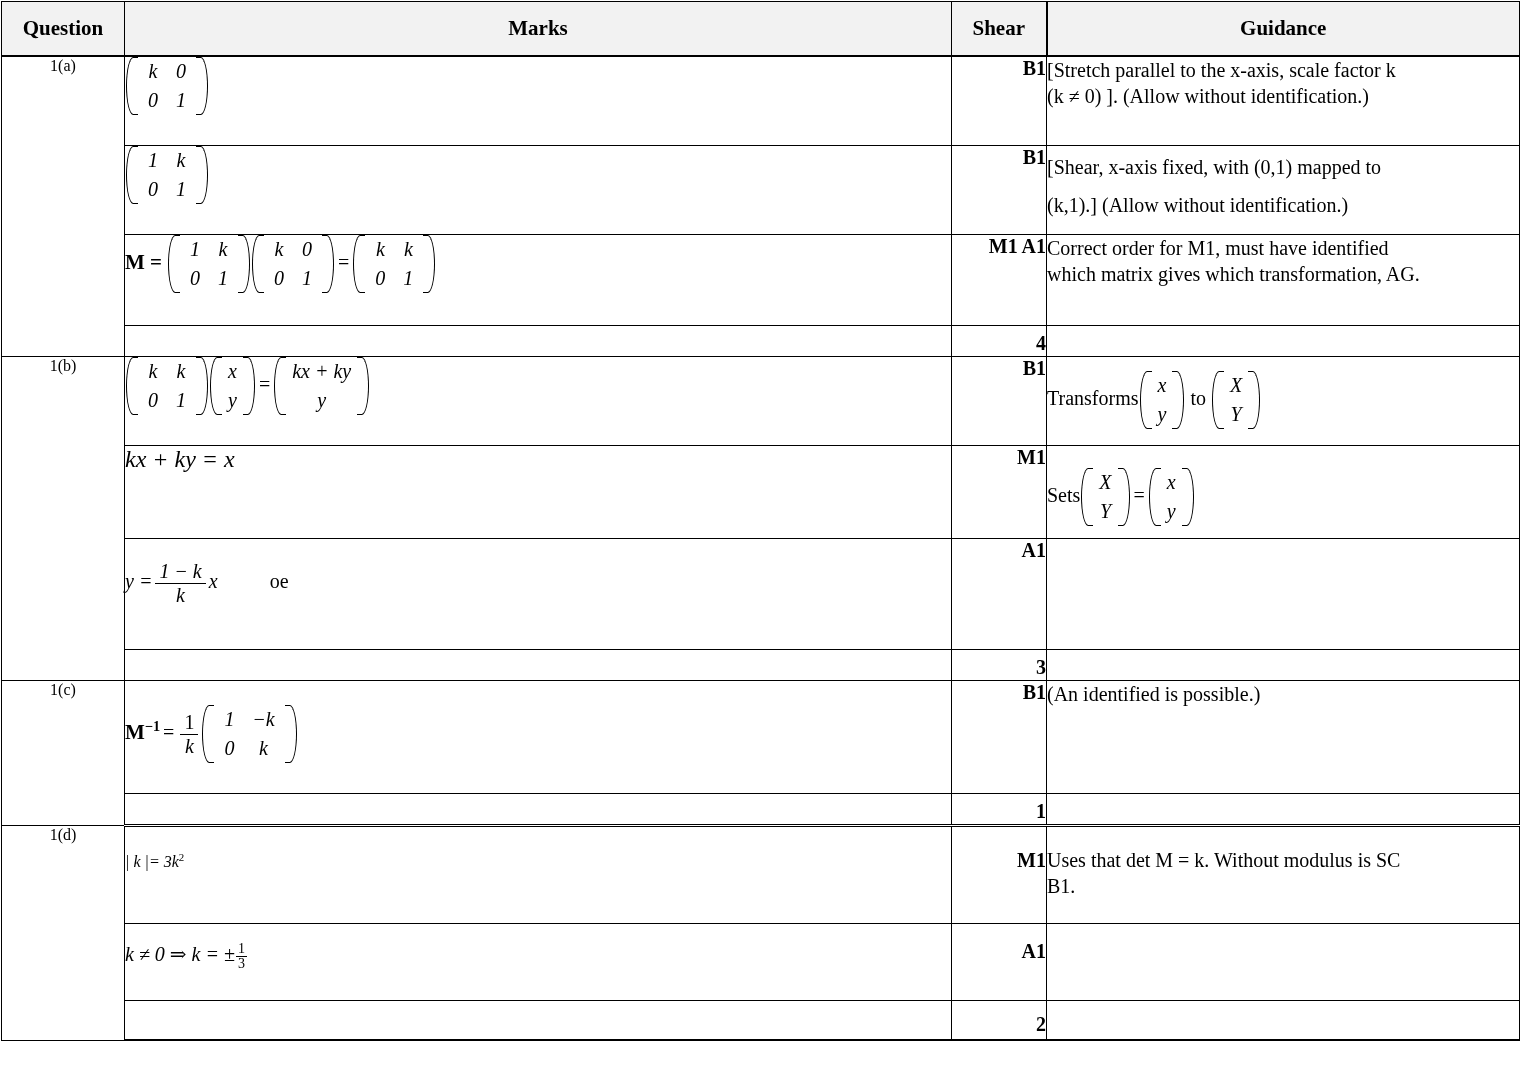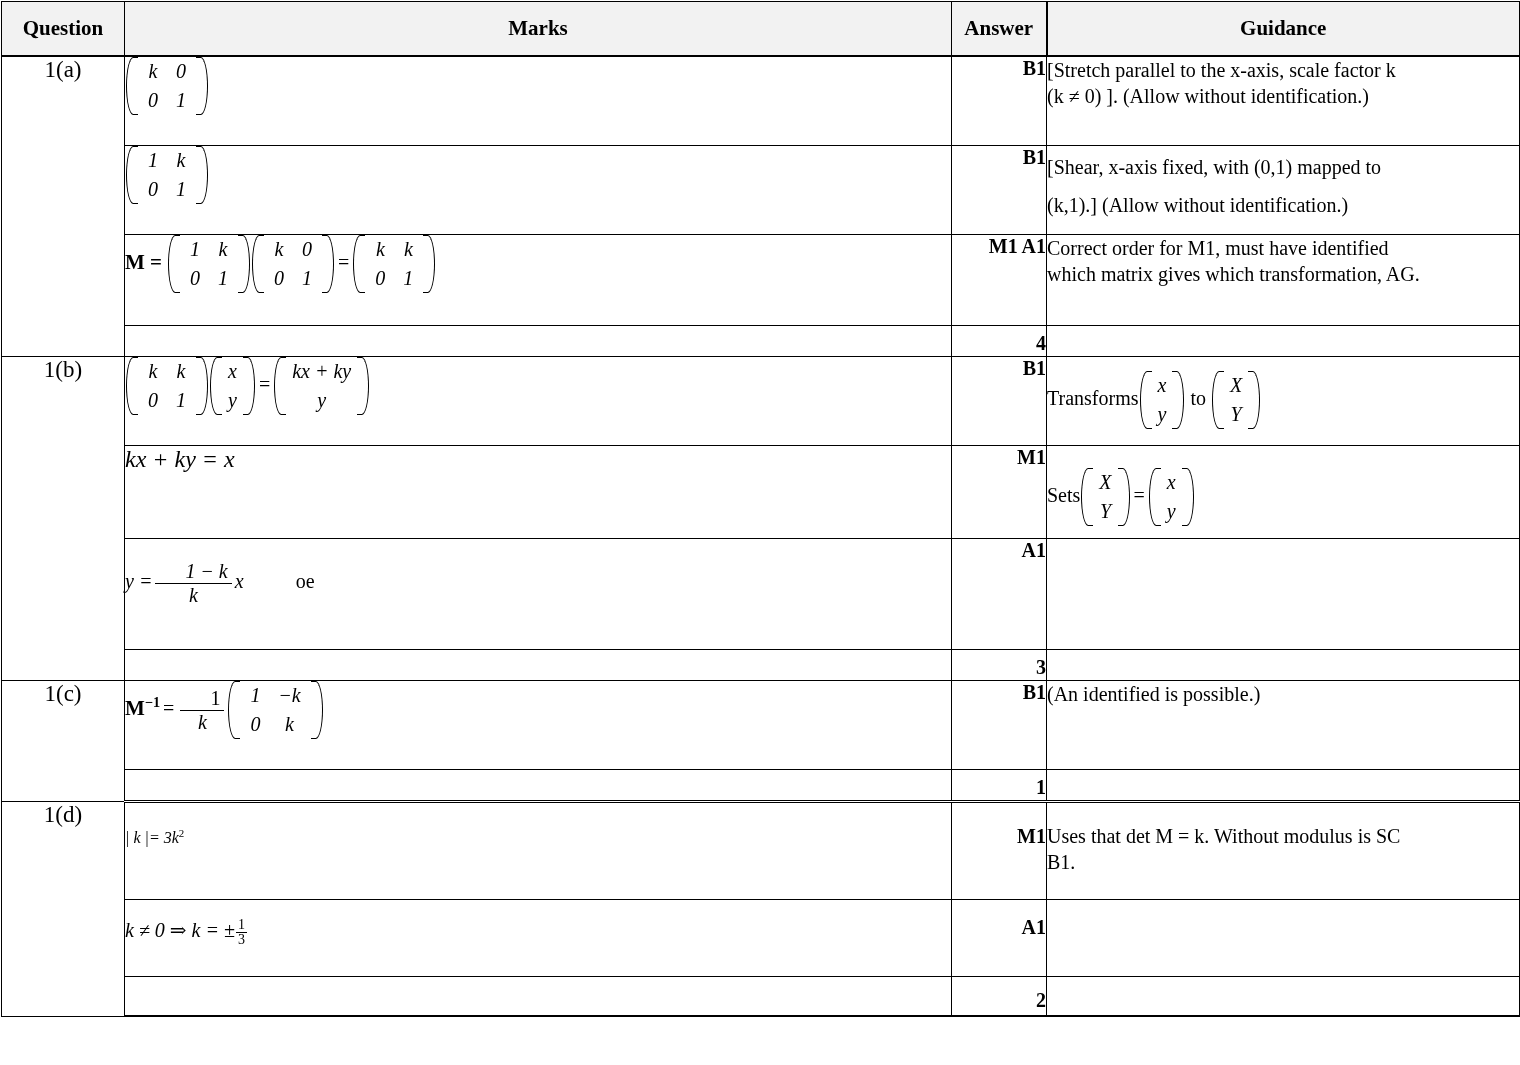--- a/index.html
+++ b/index.html
@@ -44,21 +44,21 @@
     text-align: center;
     height: 53px;
     vertical-align: middle;
     border-bottom: 2px solid #000;
   }
   tr.head th.th-guidance { border-left: 2px solid #000; }
 
   
   td.q {
     text-align: center;
-    font-size: 23px;
+    font-size: 16px;
     padding-top: 13px;
     border-bottom-color: transparent;
     border-top-color: transparent;
   }
   td.q.qtop  { border-top: 1px solid #000; }
   td.q.qboth { border-top: 1px solid #000; border-bottom: 1px solid #000; }
 
   td.ans {
     font-size: 20px;
     padding: 10px 0 10px 20px;
@@ -131,21 +131,21 @@
 
   
   .frac {
     display: inline-block;
     vertical-align: middle;
     text-align: center;
     font-style: italic;
     line-height: 1.05;
     margin: 0 3px;
   }
-  .frac .num { display: block; padding: 0 4px 1px 4px; margin-left: 26px; }
+  .frac .num { display: block; padding: 0 4px 1px 4px; }
   .frac .den { display: block; padding: 1px 4px 0 4px; border-top: 1.3px solid #000; }
 
   
   .sfrac {
     display: inline-block;
     vertical-align: middle;
     text-align: center;
     font-size: 14px;
     font-style: normal;
     line-height: 1.0;
@@ -165,21 +165,21 @@
     <col class="c-question">
     <col class="c-answer">
     <col class="c-marks">
     <col class="c-guidance">
   </colgroup>
 
   <tbody>
       <tr class="head">
     <th>Question</th>
     <th>Marks</th>
-    <th>Answer</th>
+    <th>Shear</th>
     <th class="th-guidance">Guidance</th>
   </tr>
 
   <tr>
     <td class="q qtop" rowspan="4">1(a)</td>
     <td class="ans" style="height:88px">
       <span class="mat"><table>
         <tbody>
                 <tr>
                   <td>k</td>
@@ -374,21 +374,21 @@
   </tr>
 
   <tr>
     <td class="ans" style="height:30px"></td>
     <td class="marks" style="padding-top:6px">3</td>
     <td class="guid"></td>
   </tr>
 
   <tr>
     <td class="q qboth" rowspan="2">1(c)</td>
-    <td class="ans" style="height:88px; ">
+    <td class="ans" style="height:88px; padding-top:24px">
       <span class="bm" style="font-size:21px"><span>M</span><sup class="exp">−1</sup></span><span class="op">=</span><span class="frac" style="font-size:20px">
         <span class="num mathup">1</span>
         <span class="den">k</span>
       </span><span class="mat"><table>
         <tbody>
                 <tr>
                   <td>1</td>
                   <td>−k</td>
                 </tr>
         <tr>

